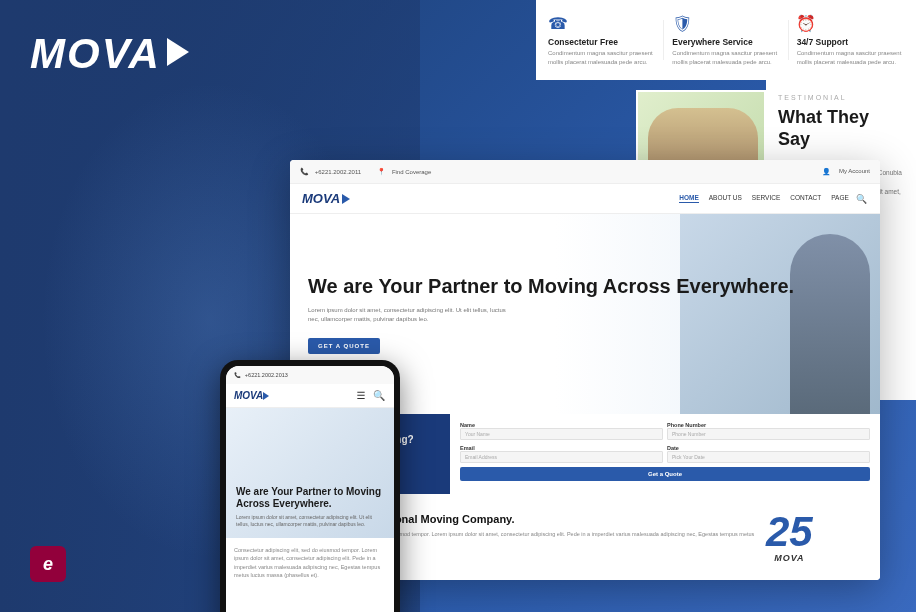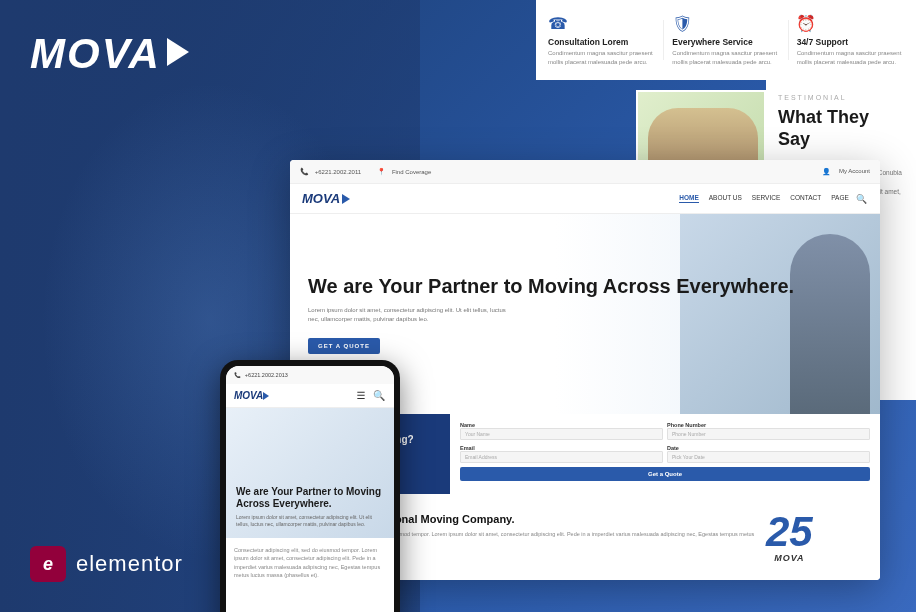--- a/index.html
+++ b/index.html
@@ -556,27 +556,26 @@
   <div class="logo-text">
     <span>MOVA</span>
     <span class="logo-arrow"></span>
   </div>
 </div>
 
 <div class="elementor-badge">
   <div class="elementor-icon">
     <span>e</span>
   </div>
-  <span class="elementor-label">elementor</span>
 </div>
 
 <div class="features-panel">
   <div class="feature-item">
     <div class="feature-icon">☎</div>
-    <div class="feature-title">Consultation Lorem</div>
+    <div class="feature-title">Consectetur Free</div>
     <div class="feature-desc">Condimentum magna sascitur praesent mollis placerat malesuada pede arcu.</div>
   </div>
   <div class="feature-divider"></div>
   <div class="feature-item">
     <div class="feature-icon">🛡</div>
     <div class="feature-title">Everywhere Service</div>
     <div class="feature-desc">Condimentum magna sascitur praesent mollis placerat malesuada pede arcu.</div>
   </div>
   <div class="feature-divider"></div>
   <div class="feature-item">

